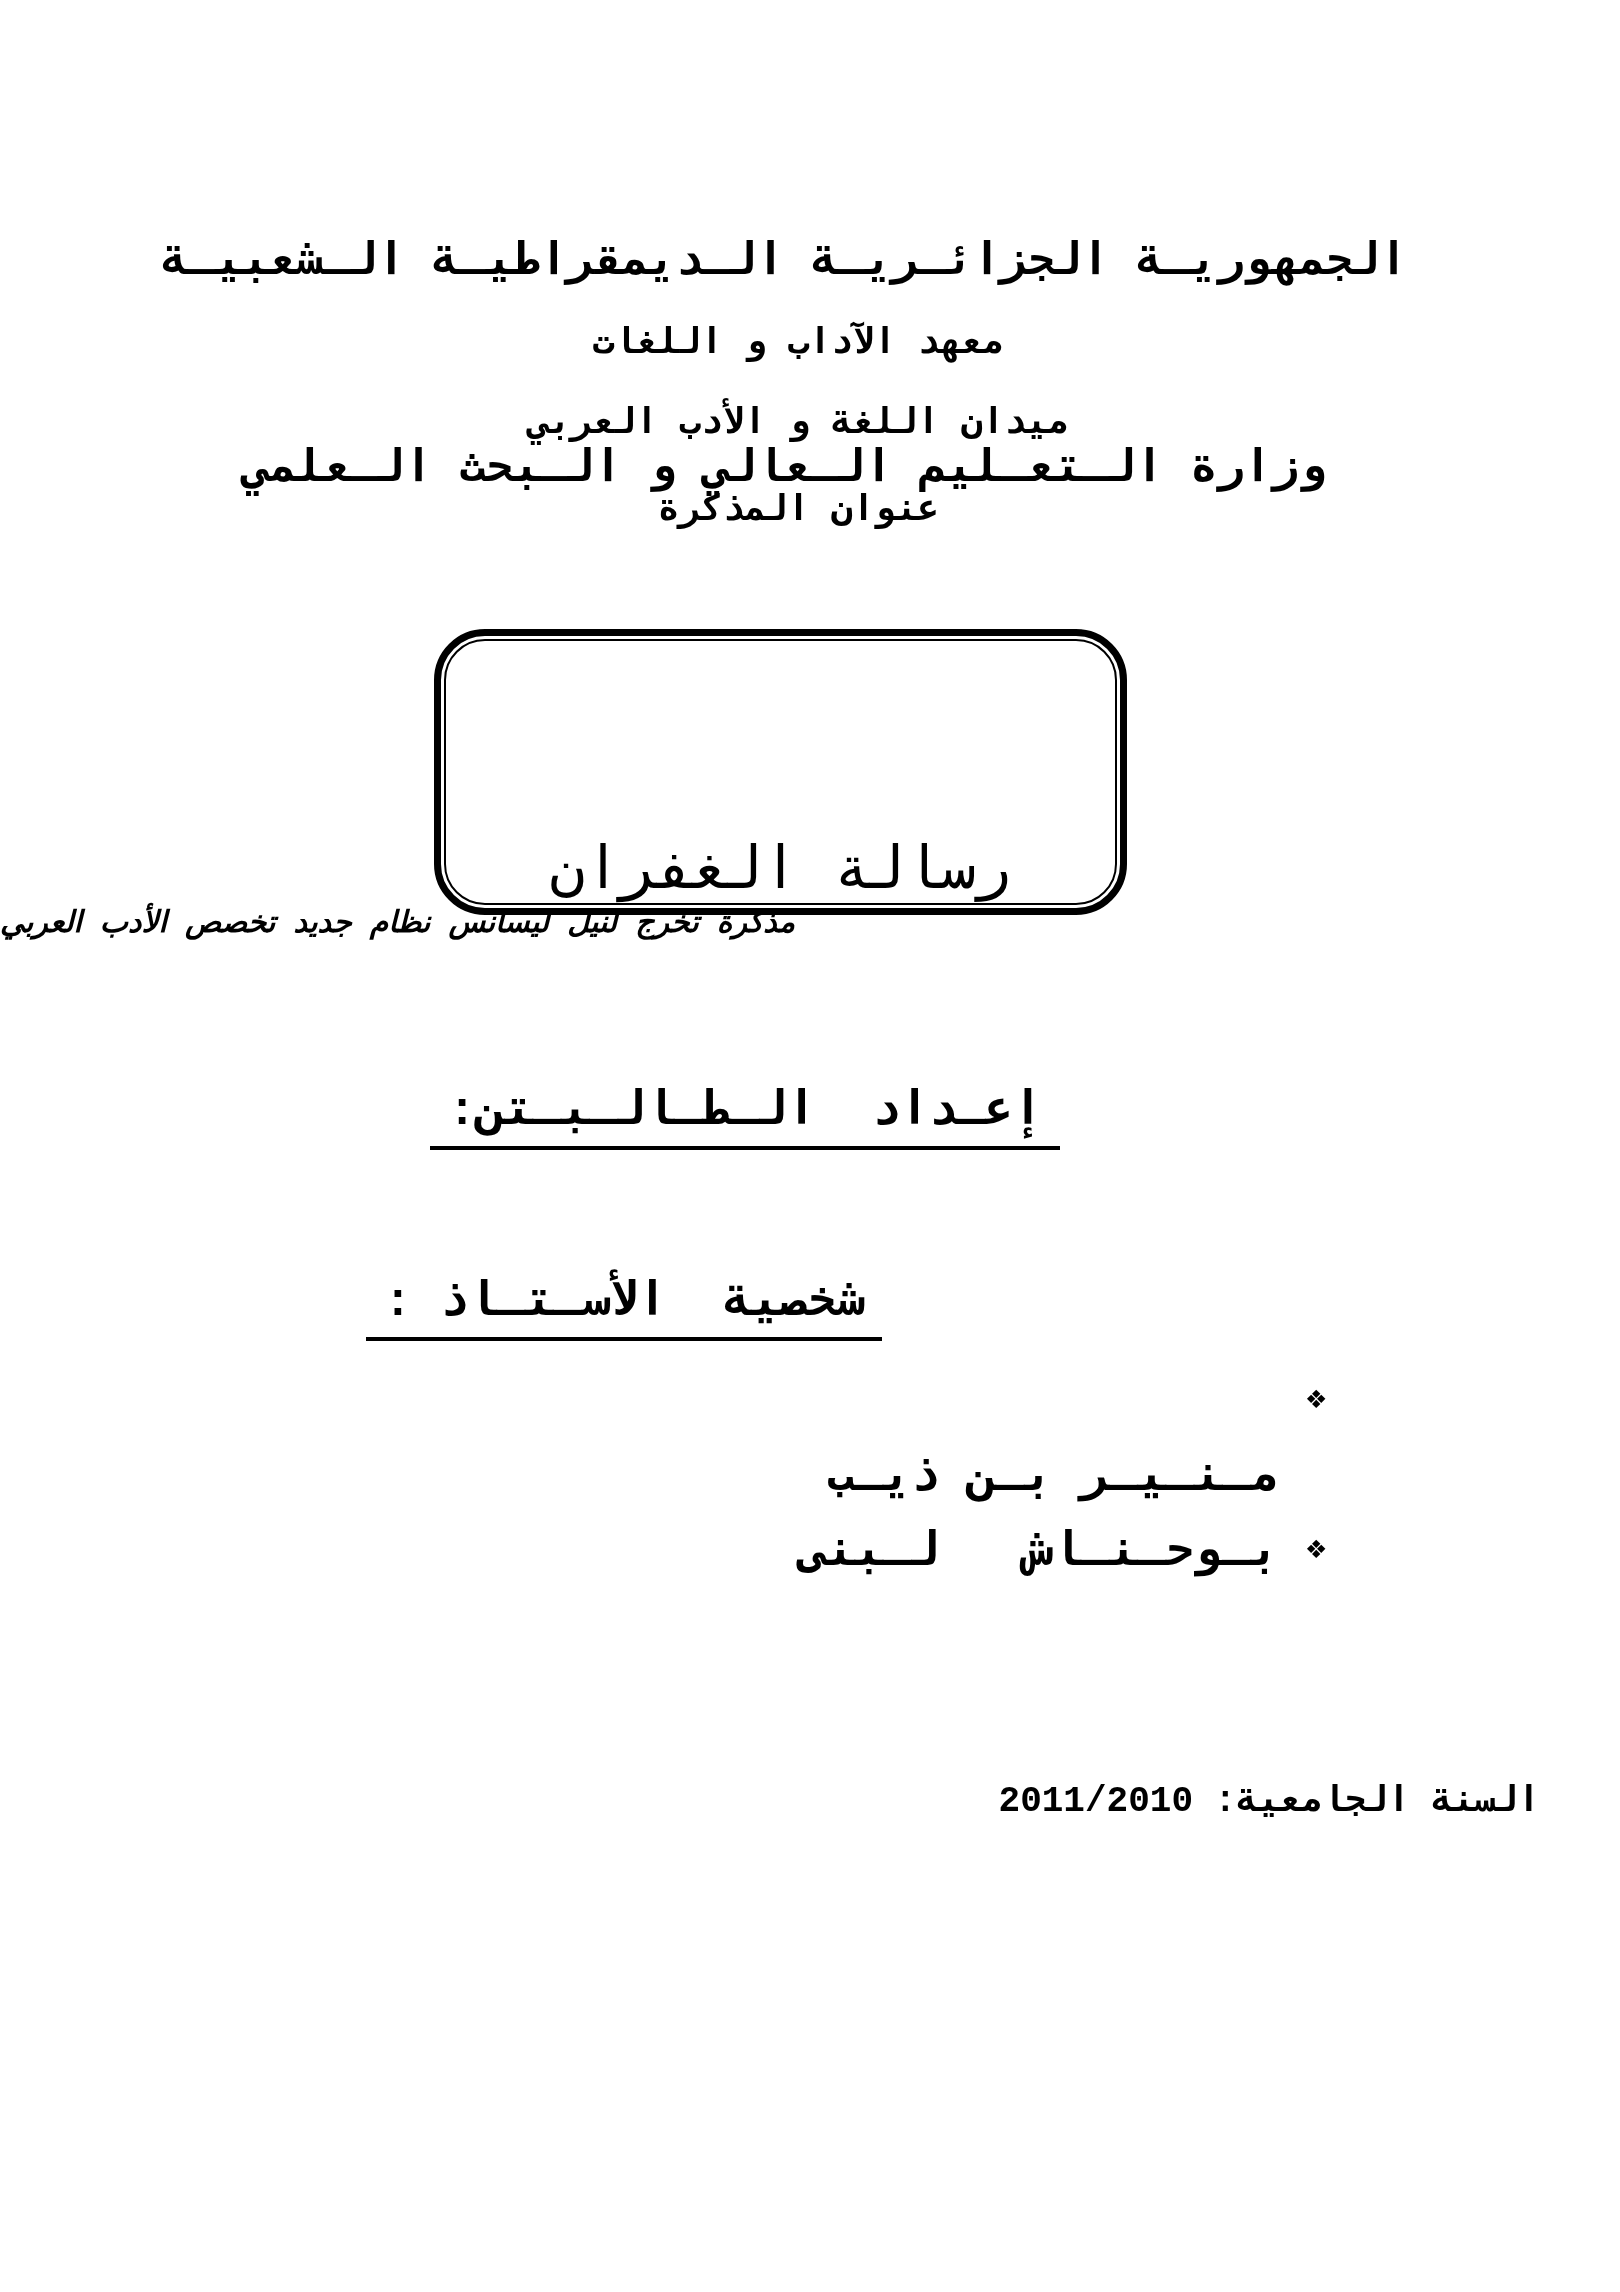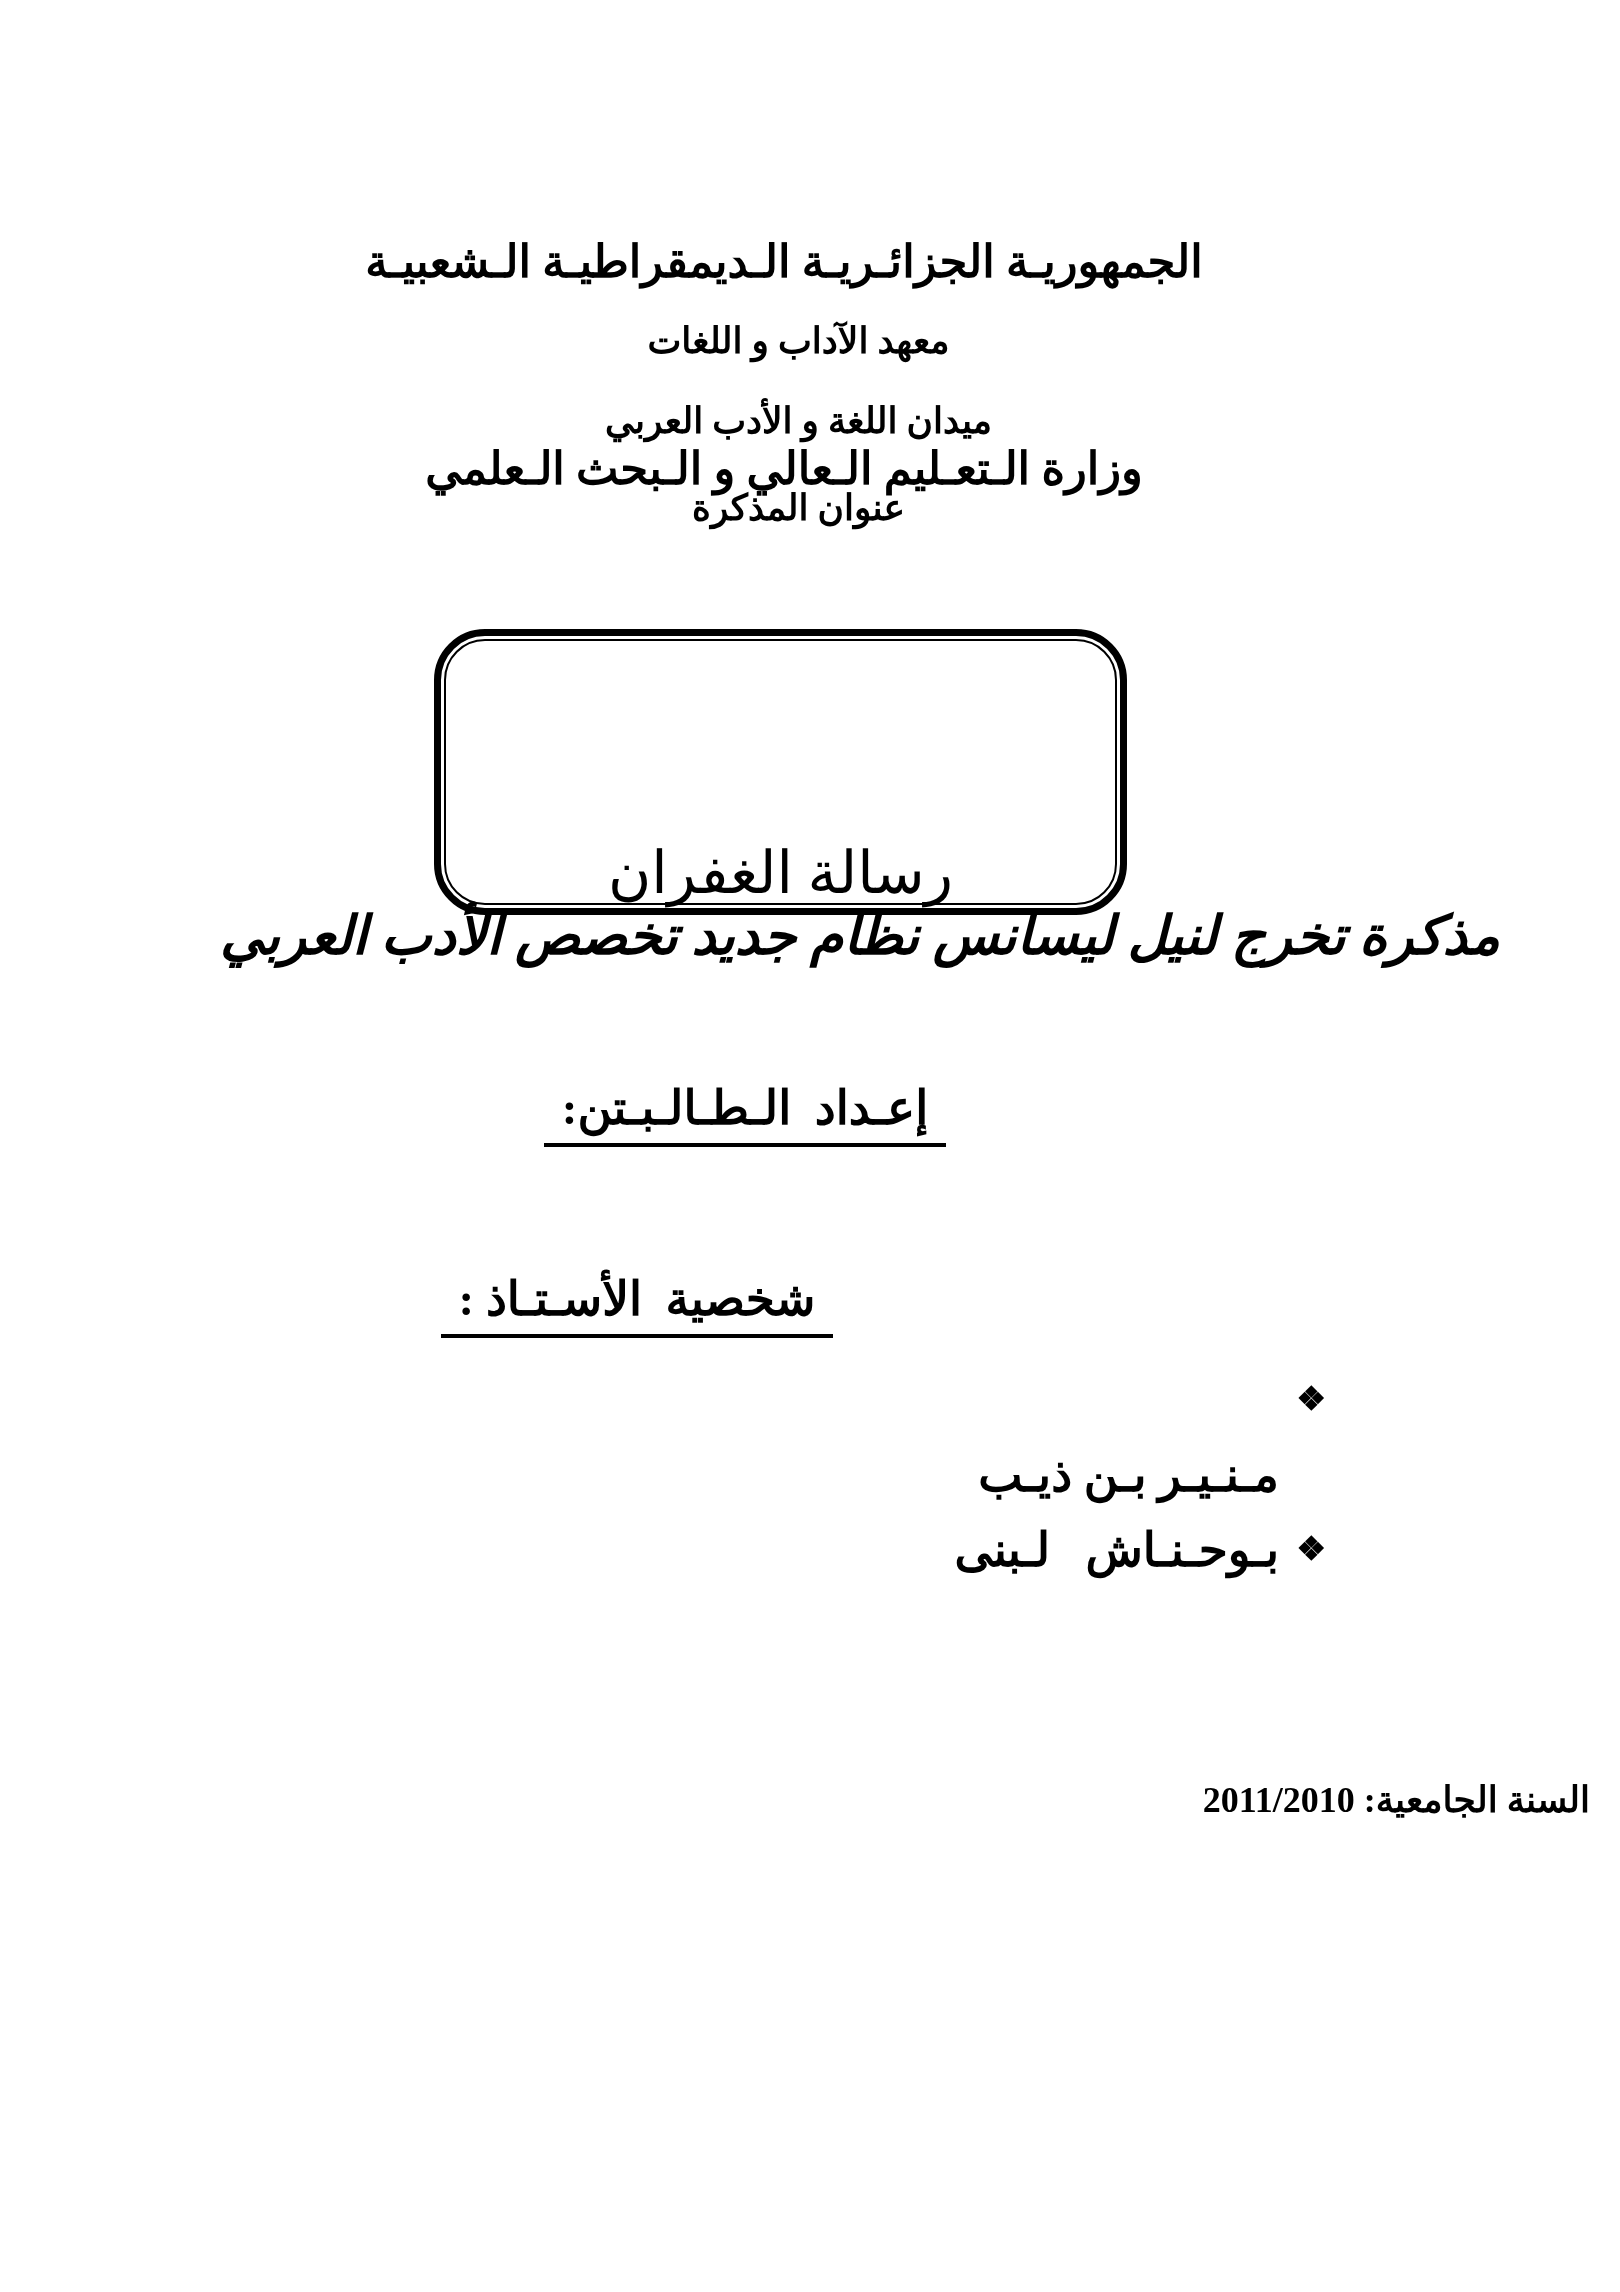--- a/index.html
+++ b/index.html
@@ -3,21 +3,21 @@
 <meta charset="utf-8">
 <style>
   html, body { margin: 0; padding: 0; background: #888; }
   .page {
     position: relative;
     width: 1620px;
     height: 2293px;
     margin: 0 auto;
     background: #ffffff;
     color: #000000;
-    font-family: Liberation Serif, serif;
+    font-family: Liberation Mono, monospace;
     direction: rtl;
     overflow: hidden;
   }
   
   .gov-header {
     position: absolute;
     top: 90px;
     left: 0;
     width: 1568px;
     text-align: center;
@@ -70,24 +70,24 @@
     font-weight: normal;
     z-index: 2;
     white-space: pre;
   }
   
   .memoir-type {
     position: absolute;
     top: 904px;
     left: 0;
     width: 1500px;
-    text-align: right;
+    text-align: left;
     font-weight: bold;
     font-style: italic;
-    font-size: 54px;
+    font-size: 30px;
     z-index: 3;
     white-space: pre;
   }
   
   .prepared-wrap {
     position: absolute;
     top: 1080px;
     left: 0;
     width: 1490px;
     text-align: center;

